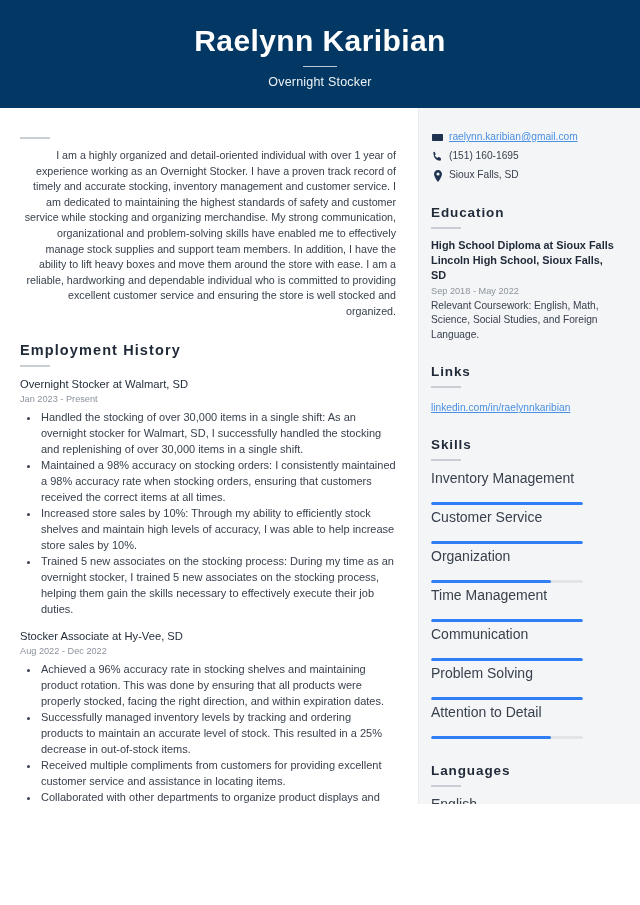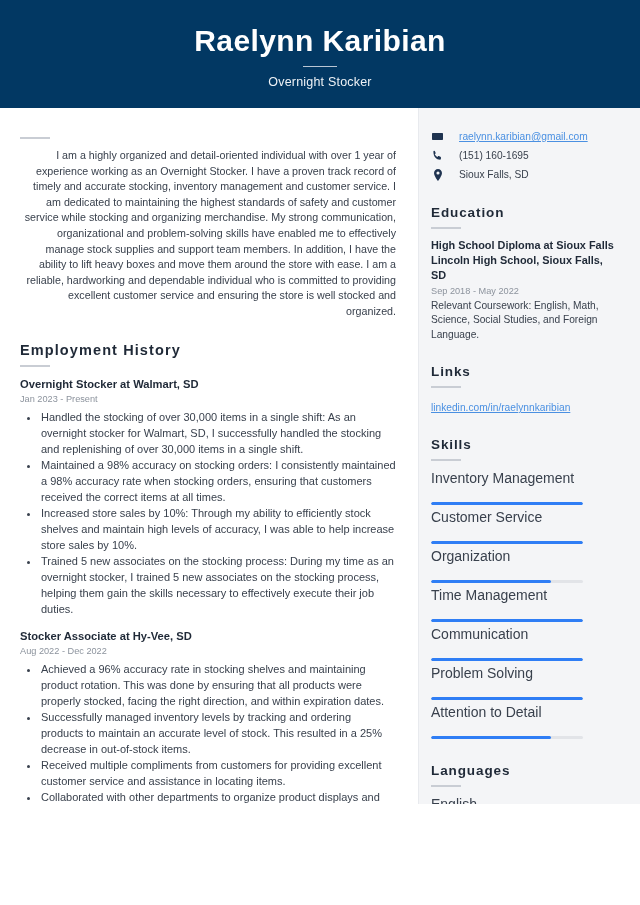--- a/index.html
+++ b/index.html
@@ -85,21 +85,21 @@
   .para {
     color: #39414d;
     font-size: 10.7px;
     line-height: 15.6px;
     text-align: right;
   }
   .job { margin-top: 11px; }
   .job-title {
     color: #1f2937;
     font-size: 11.2px;
-    font-weight: bold;
+    font-weight: normal;
     line-height: 16px;
   }
   .job-date {
     color: #8c939d;
     font-size: 9.2px;
     margin-top: 1px;
     line-height: 13px;
   }
   ul.bullets {
     margin: 3px 0 0 0;
@@ -114,23 +114,23 @@
   }
   ul.bullets li::marker { font-size: 9px; }
 
   .block-gap { height: 22px; }
   .block-gap-lg { height: 28px; }
 
   
   .contact-list { margin-bottom: 4px; }
   .contact-row {
     display: flex;
-    align-items: flex-start;
+    align-items: center;
     margin-bottom: 5px;
-    gap: 15px;
+    gap: 5px;
   }
   .contact-icon {
     width: 13px;
     min-width: 13px;
     display: flex;
     justify-content: center;
     padding-top: 1px;
   }
   .contact-icon svg { display: block; fill: #1f3350; }
   .contact-text {

